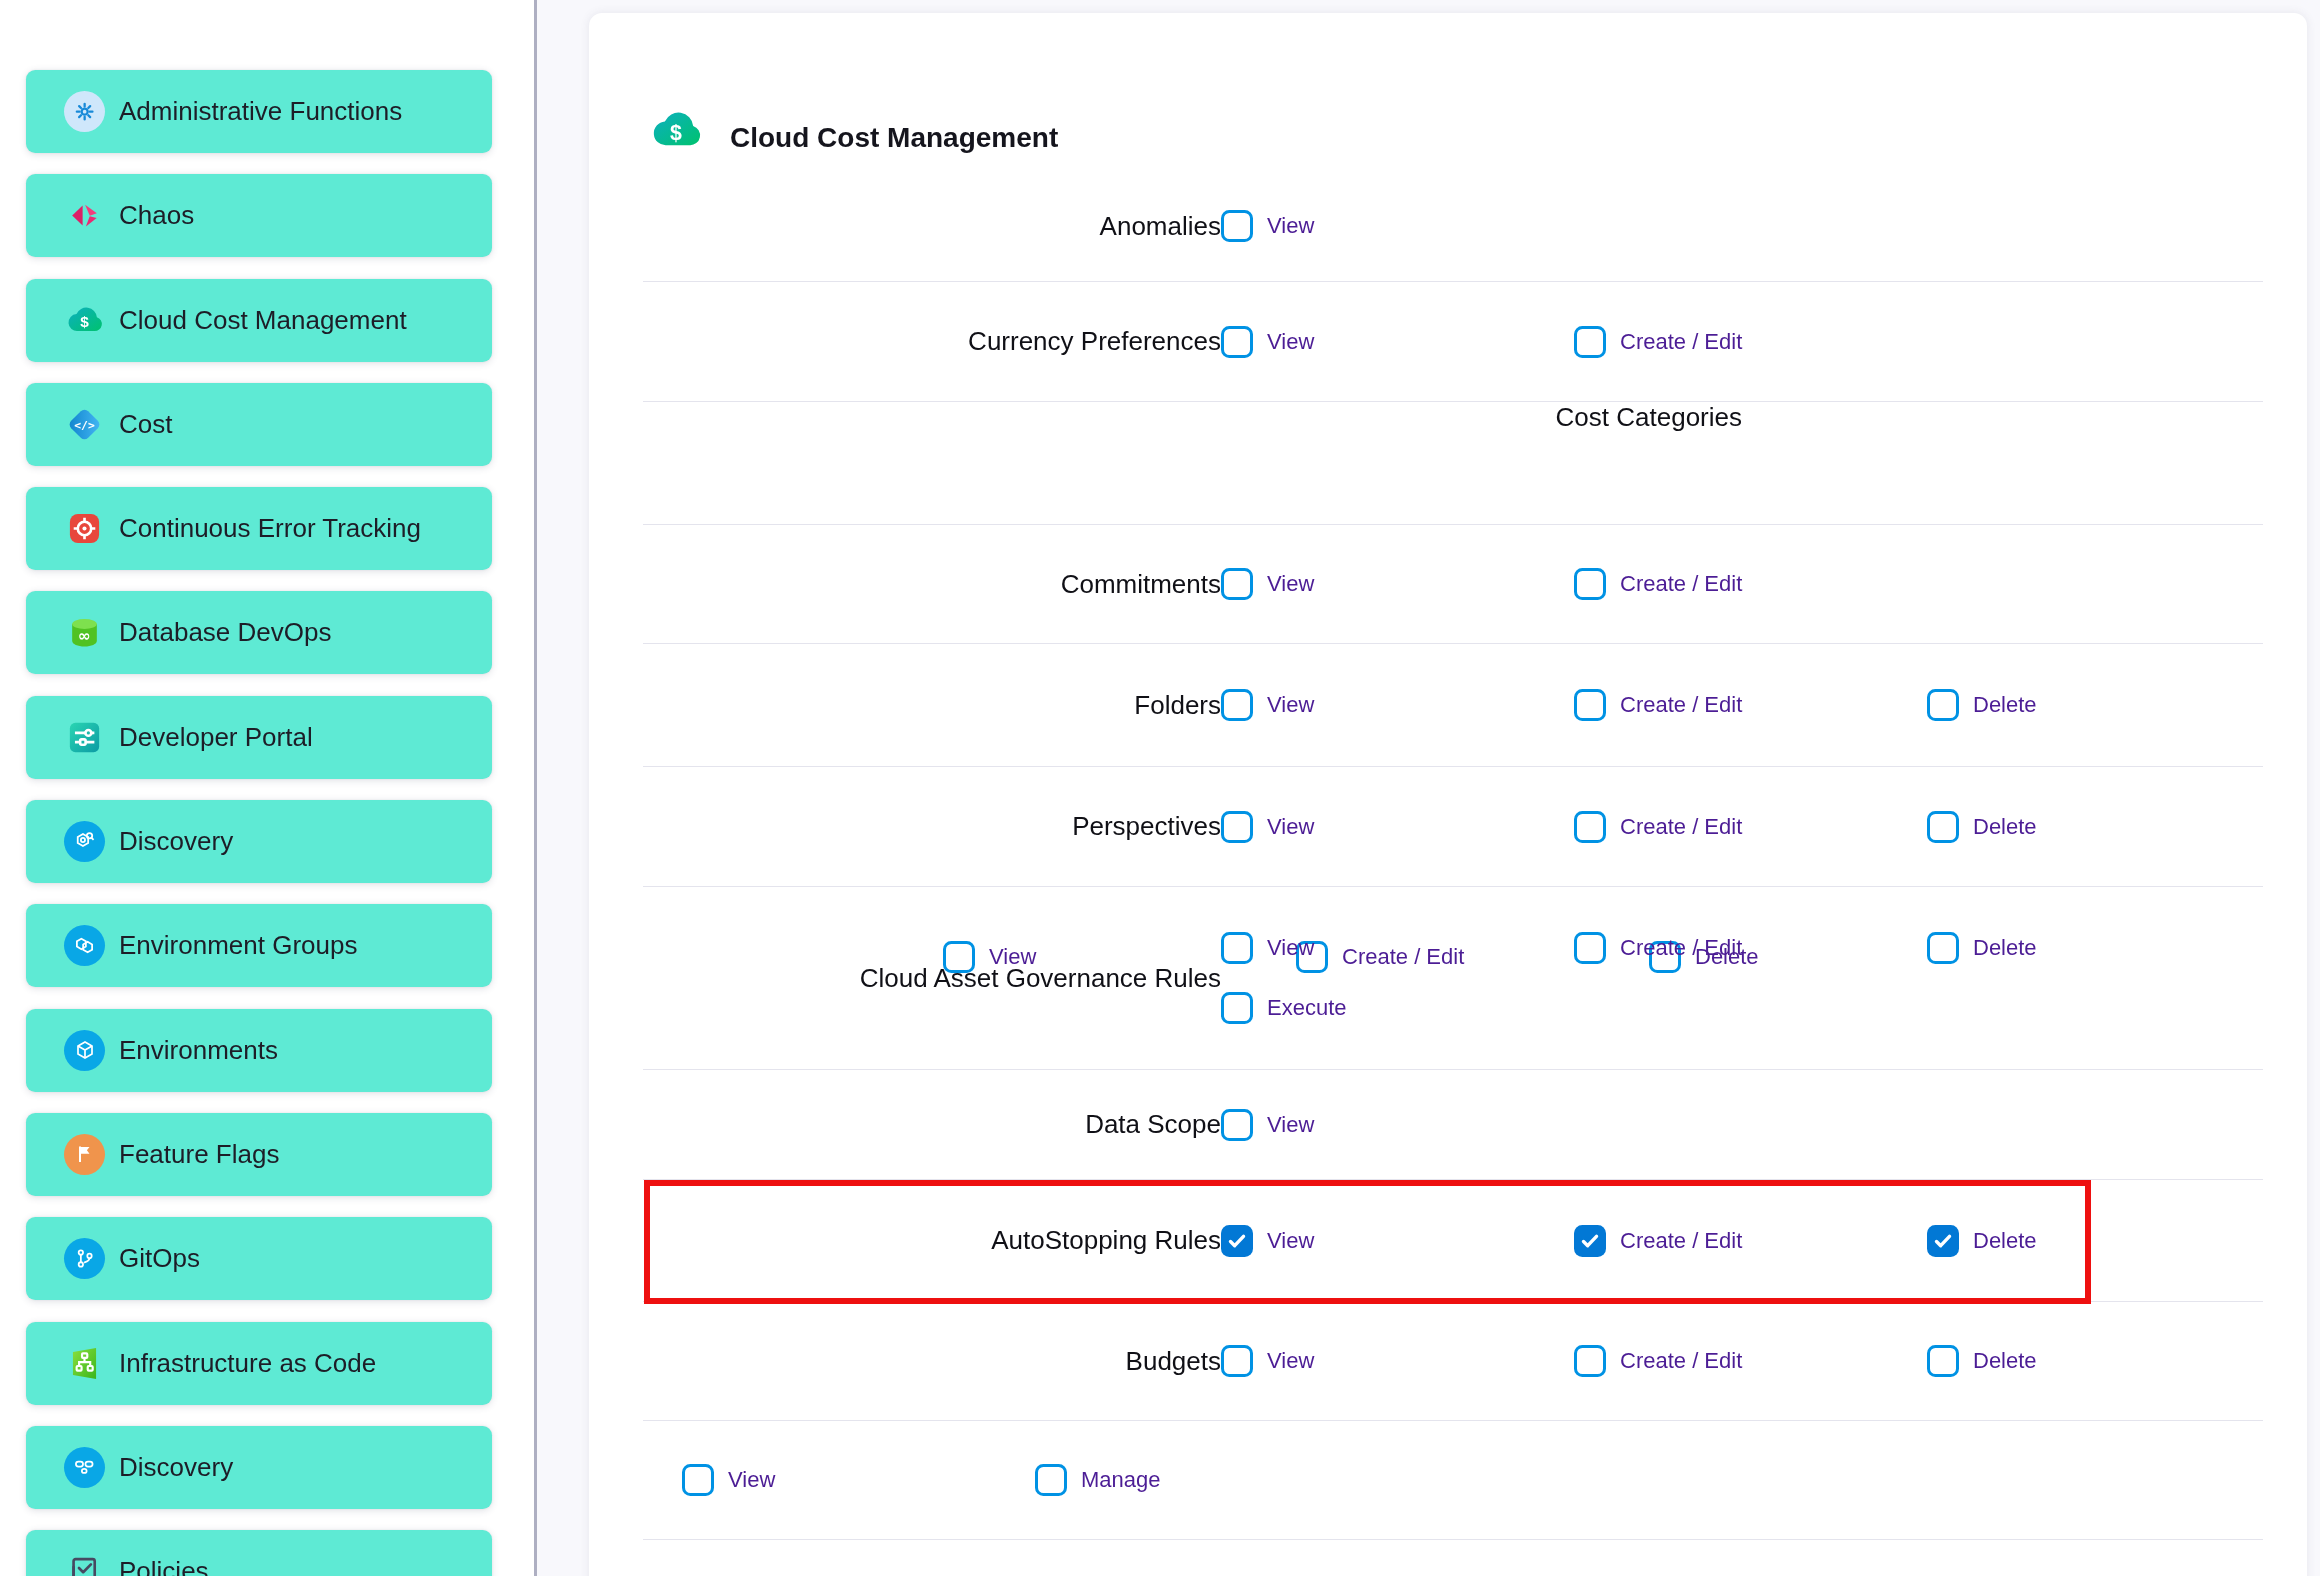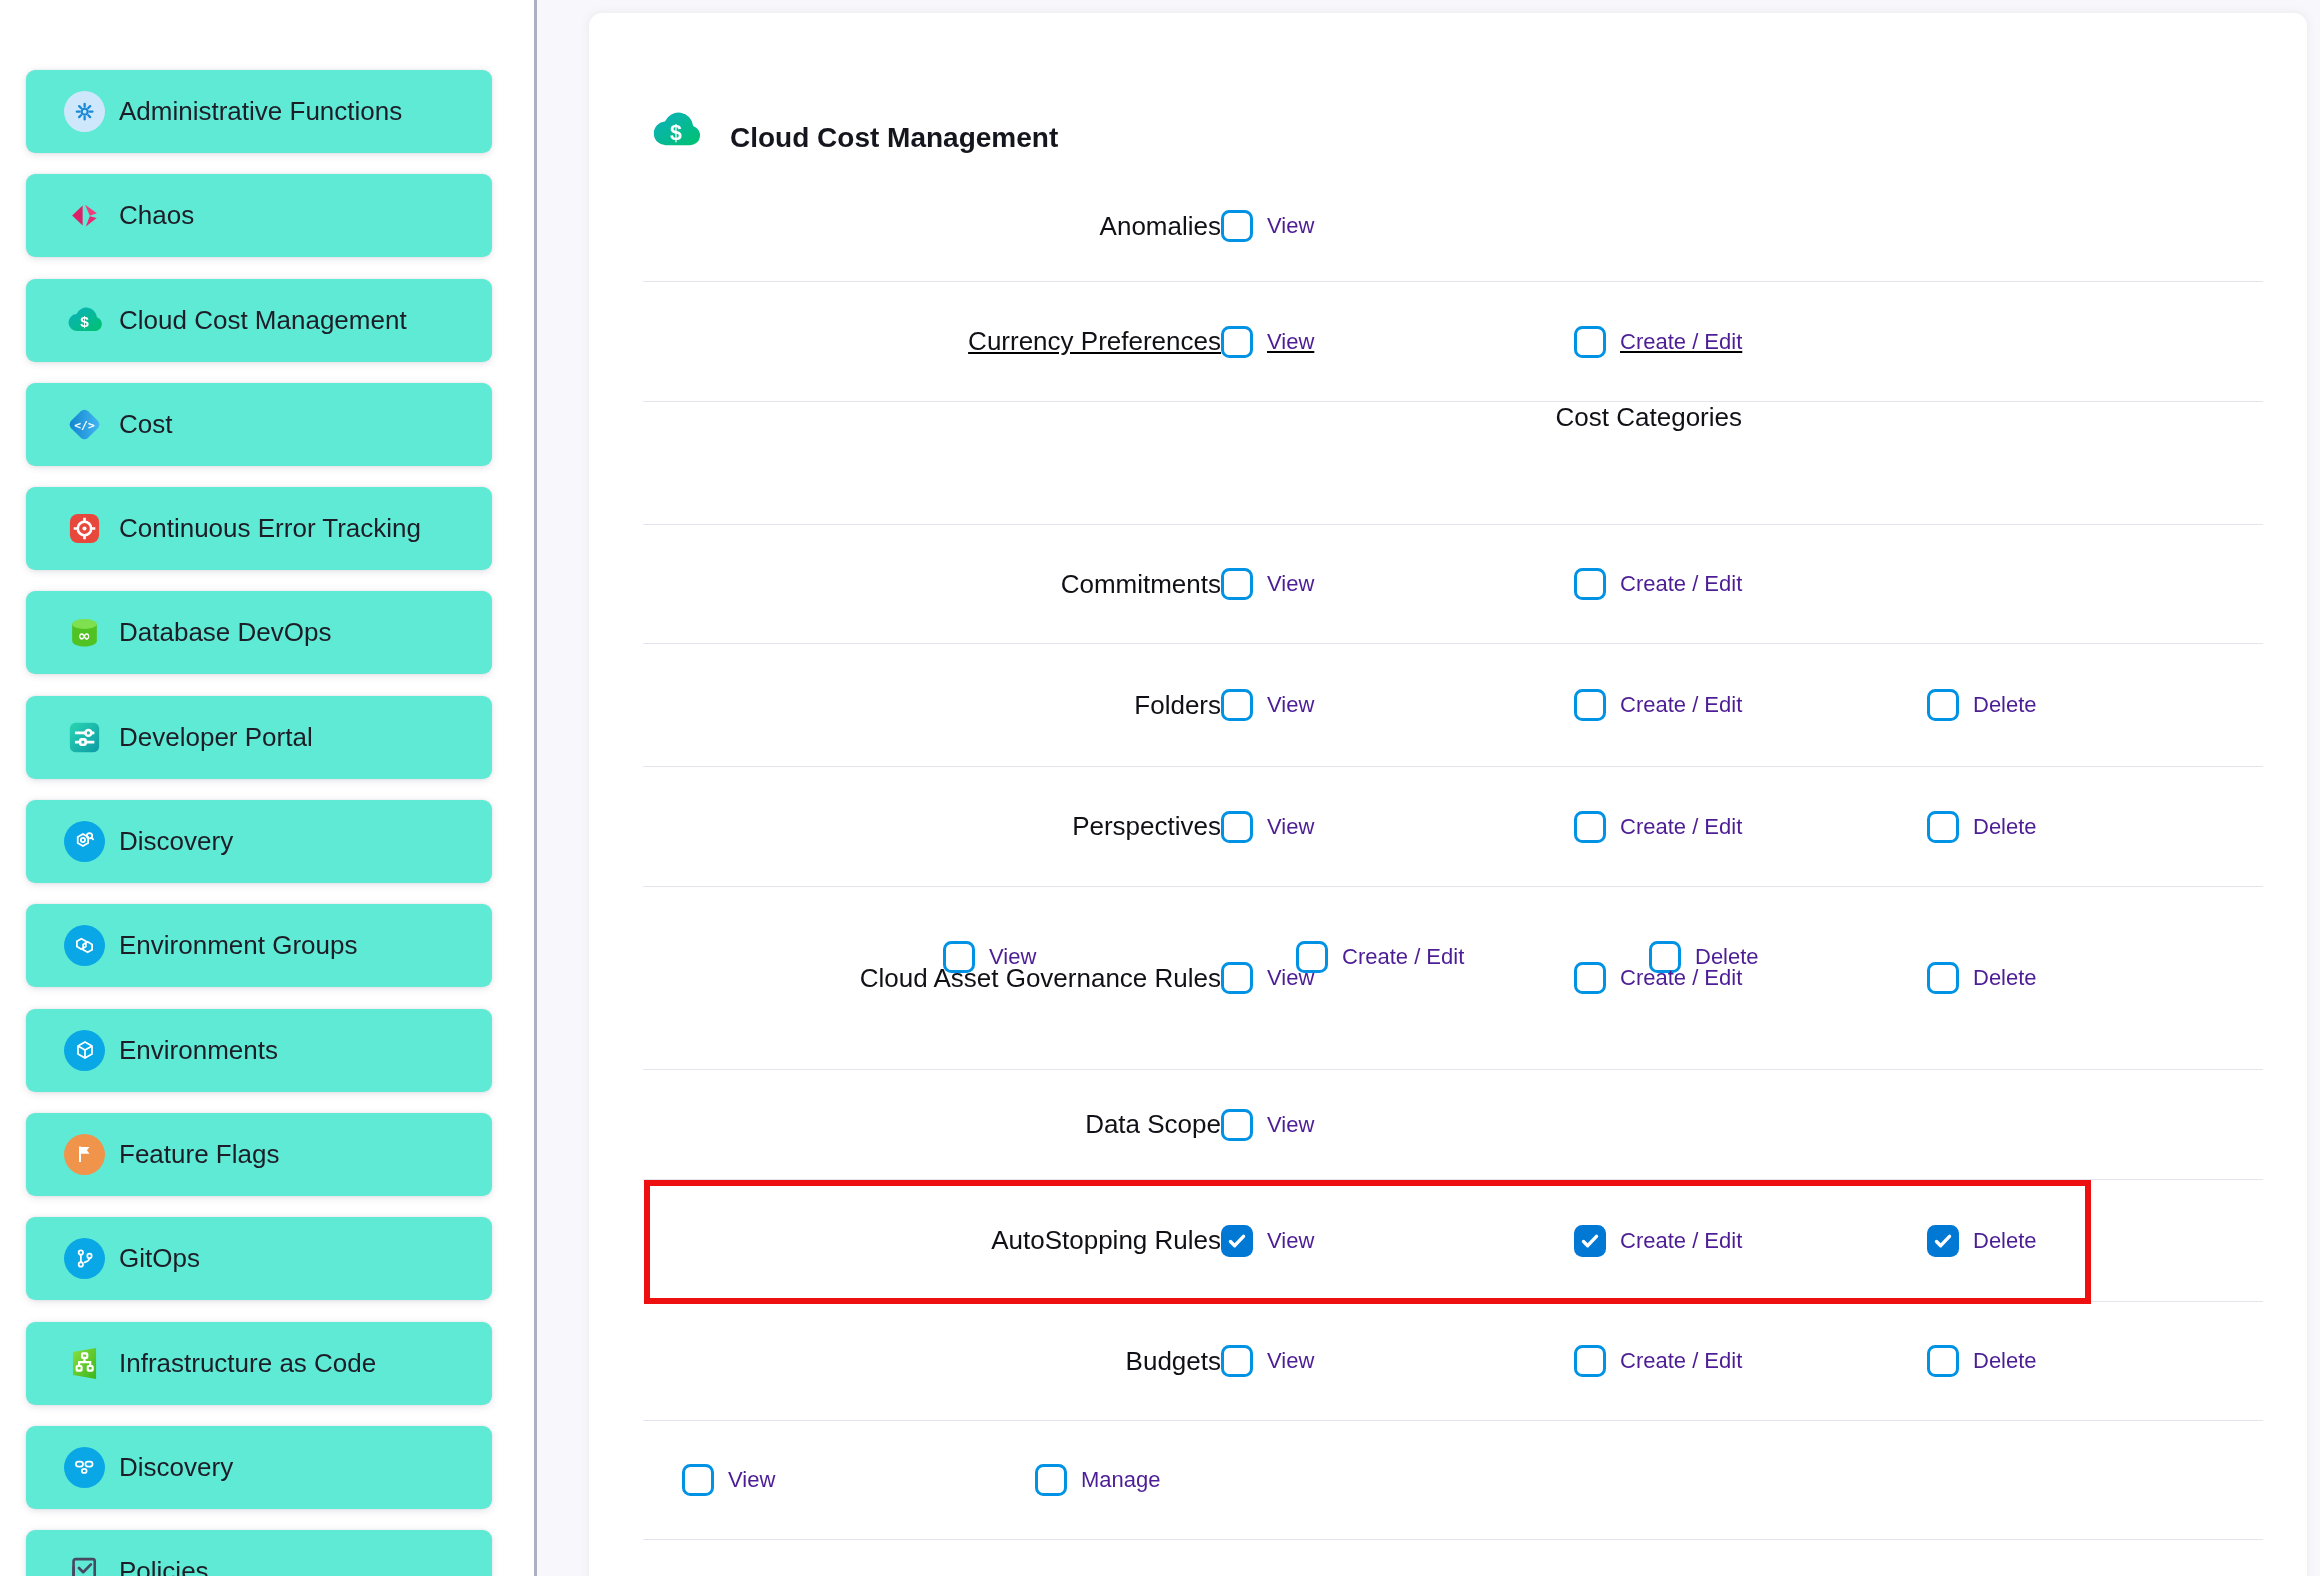--- a/index.html
+++ b/index.html
@@ -304,21 +304,21 @@
             <div class="row-label">Anomalies</div>
             <div class="perm-area">
               <div class="perm-line">
                 <span class="perm">
                   <span class="cb" role="checkbox" aria-checked="false"></span>
                   <span class="perm-label">View</span>
                 </span>
               </div>
             </div>
           </div>
-          <div class="perm-row" style="height: 120px; text-decoration: underline;">
+          <div class="perm-row" style="height: 120px;">
             <div class="row-label">Currency Preferences</div>
             <div class="perm-area">
               <div class="perm-line">
                 <span class="perm">
                   <span class="cb" role="checkbox" aria-checked="false"></span>
                   <span class="perm-label">View</span>
                 </span>
                 <span class="perm">
                   <span class="cb" role="checkbox" aria-checked="false"></span>
                   <span class="perm-label">Create / Edit</span>
@@ -406,20 +406,26 @@
                   <span class="cb" role="checkbox" aria-checked="false"></span>
                   <span class="perm-label">View</span>
                 </span>
                 <span class="perm">
                   <span class="cb" role="checkbox" aria-checked="false"></span>
                   <span class="perm-label">Create / Edit</span>
                 </span>
                 <span class="perm">
                   <span class="cb" role="checkbox" aria-checked="false"></span>
                   <span class="perm-label">Delete</span>
+                </span>
+              </div>
+              <div class="perm-line">
+                <span class="perm">
+                  <span class="cb" role="checkbox" aria-checked="false"></span>
+                  <span class="perm-label">Execute</span>
                 </span>
               </div>
             </div>
           </div>
           <div class="perm-row" style="height: 110px;">
             <div class="row-label">Data Scope</div>
             <div class="perm-area">
               <div class="perm-line">
                 <span class="perm">
                   <span class="cb" role="checkbox" aria-checked="false"></span>

